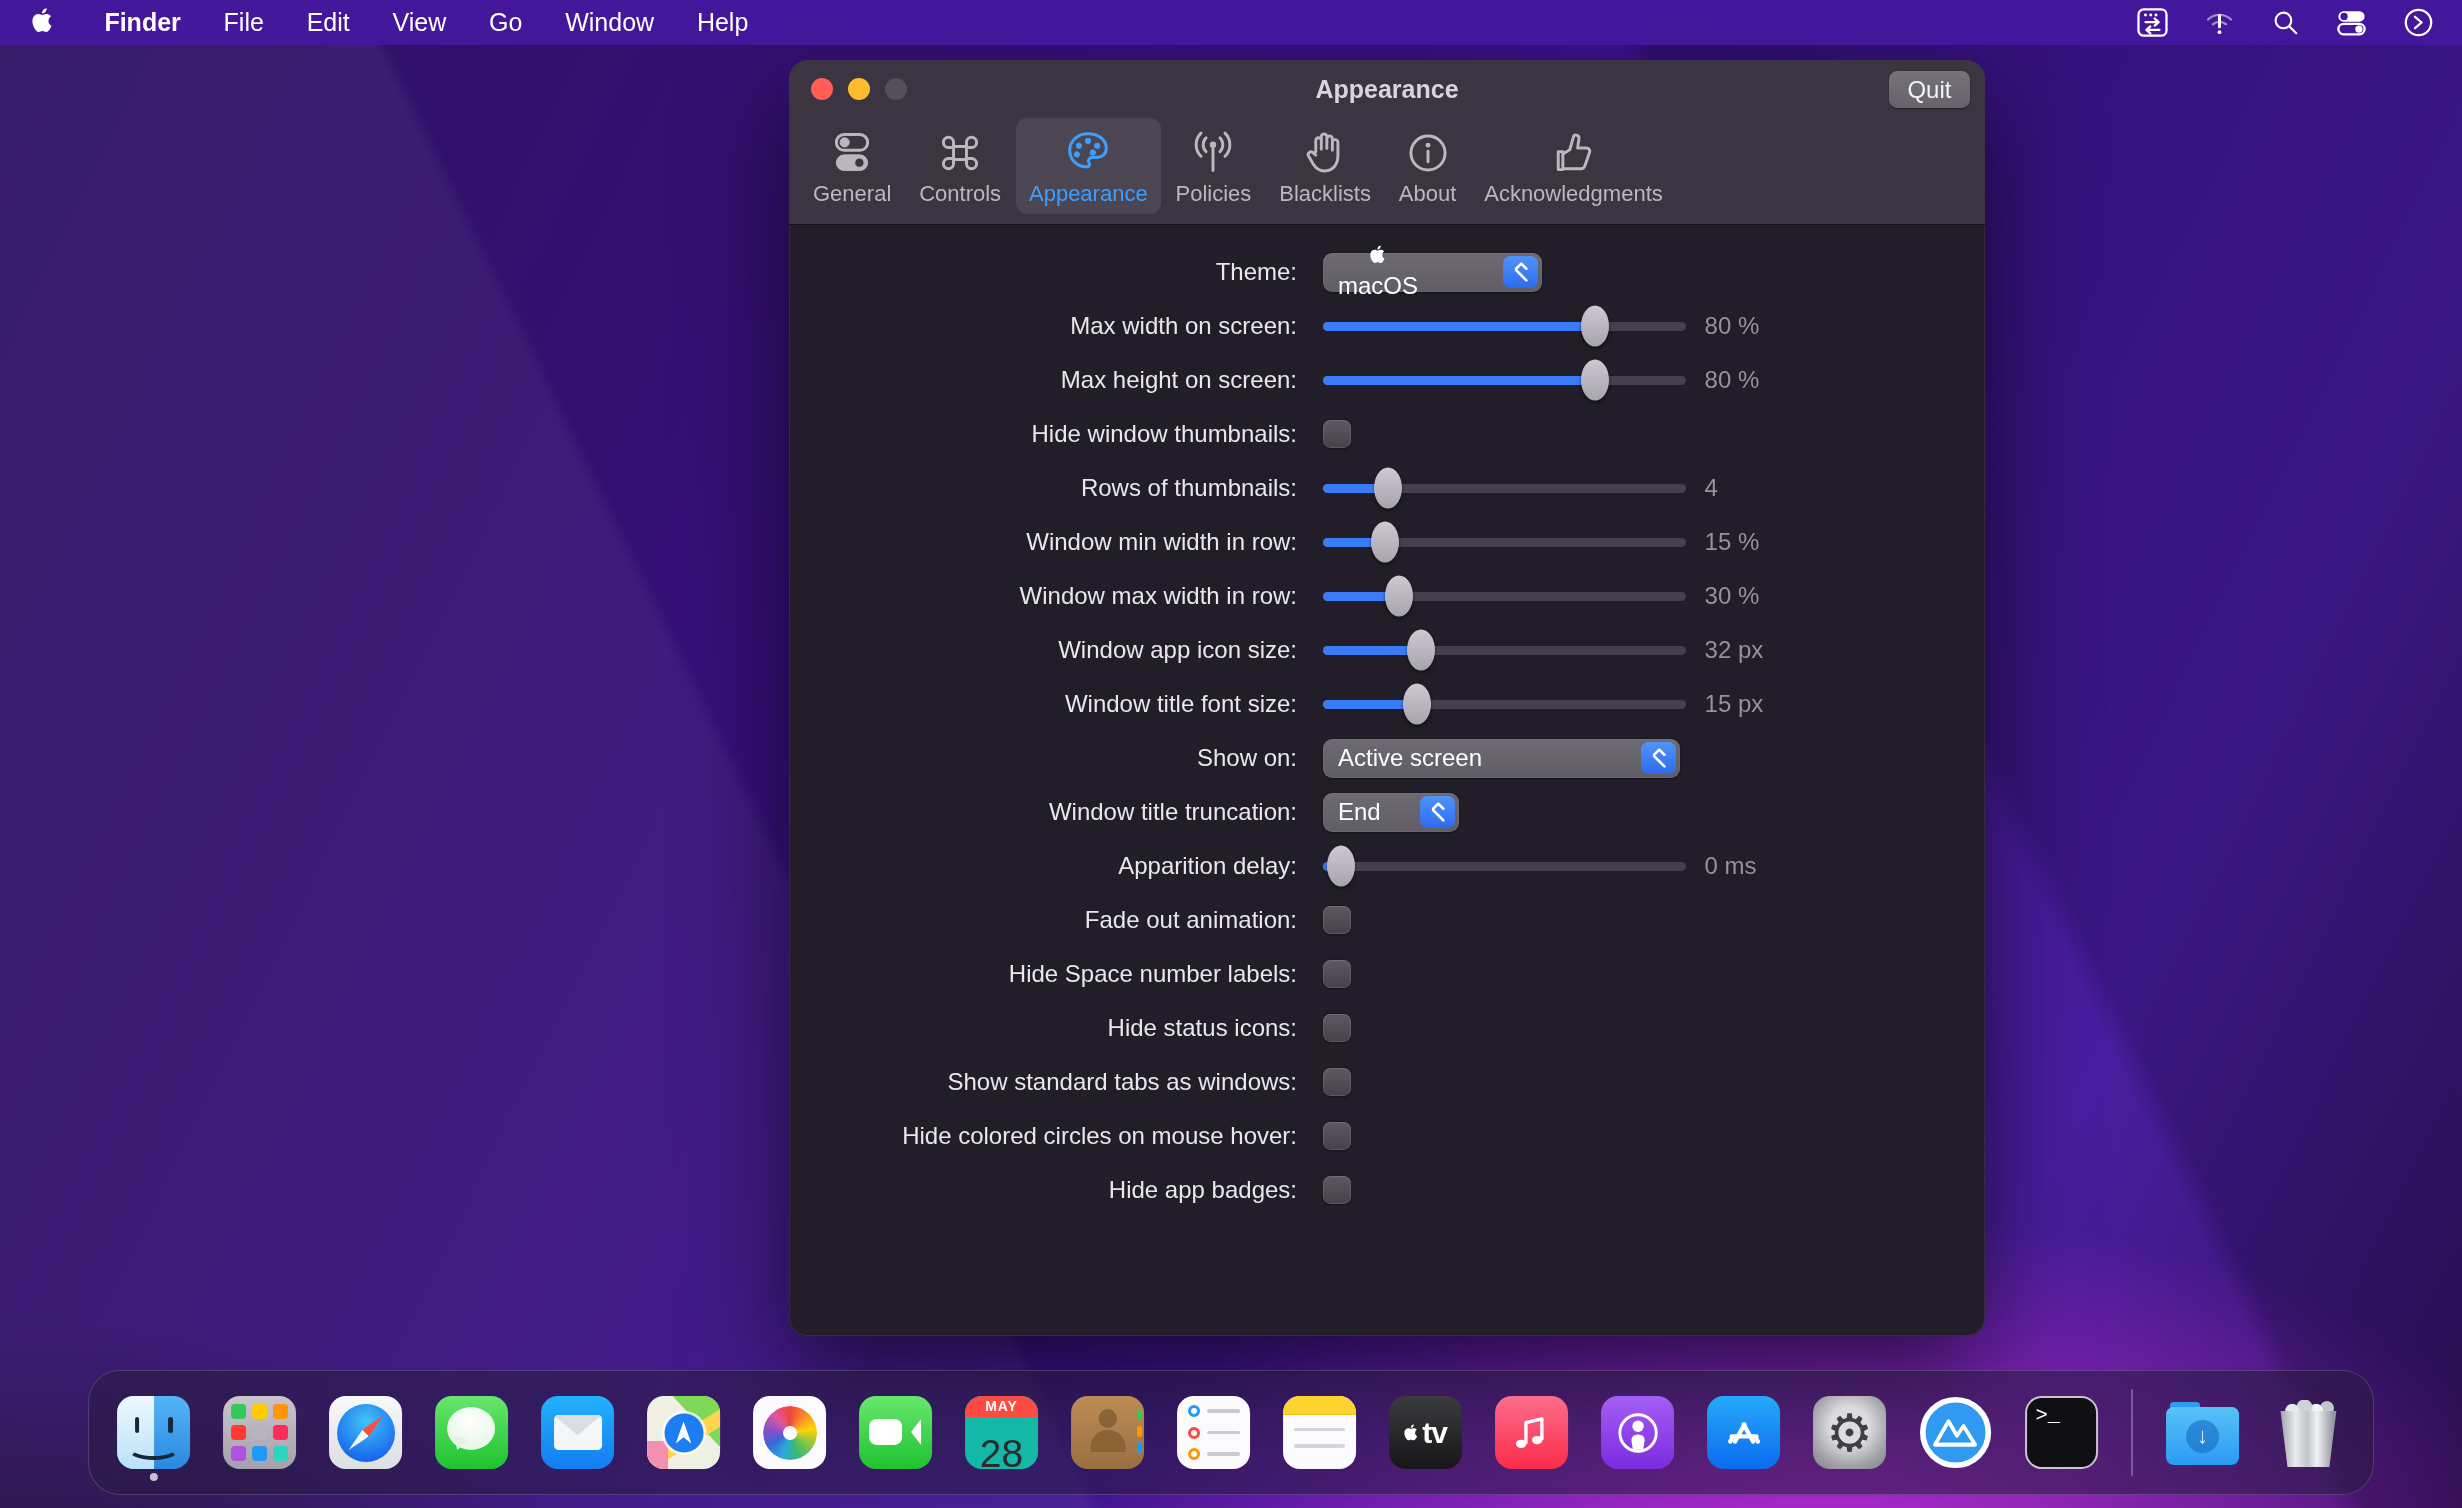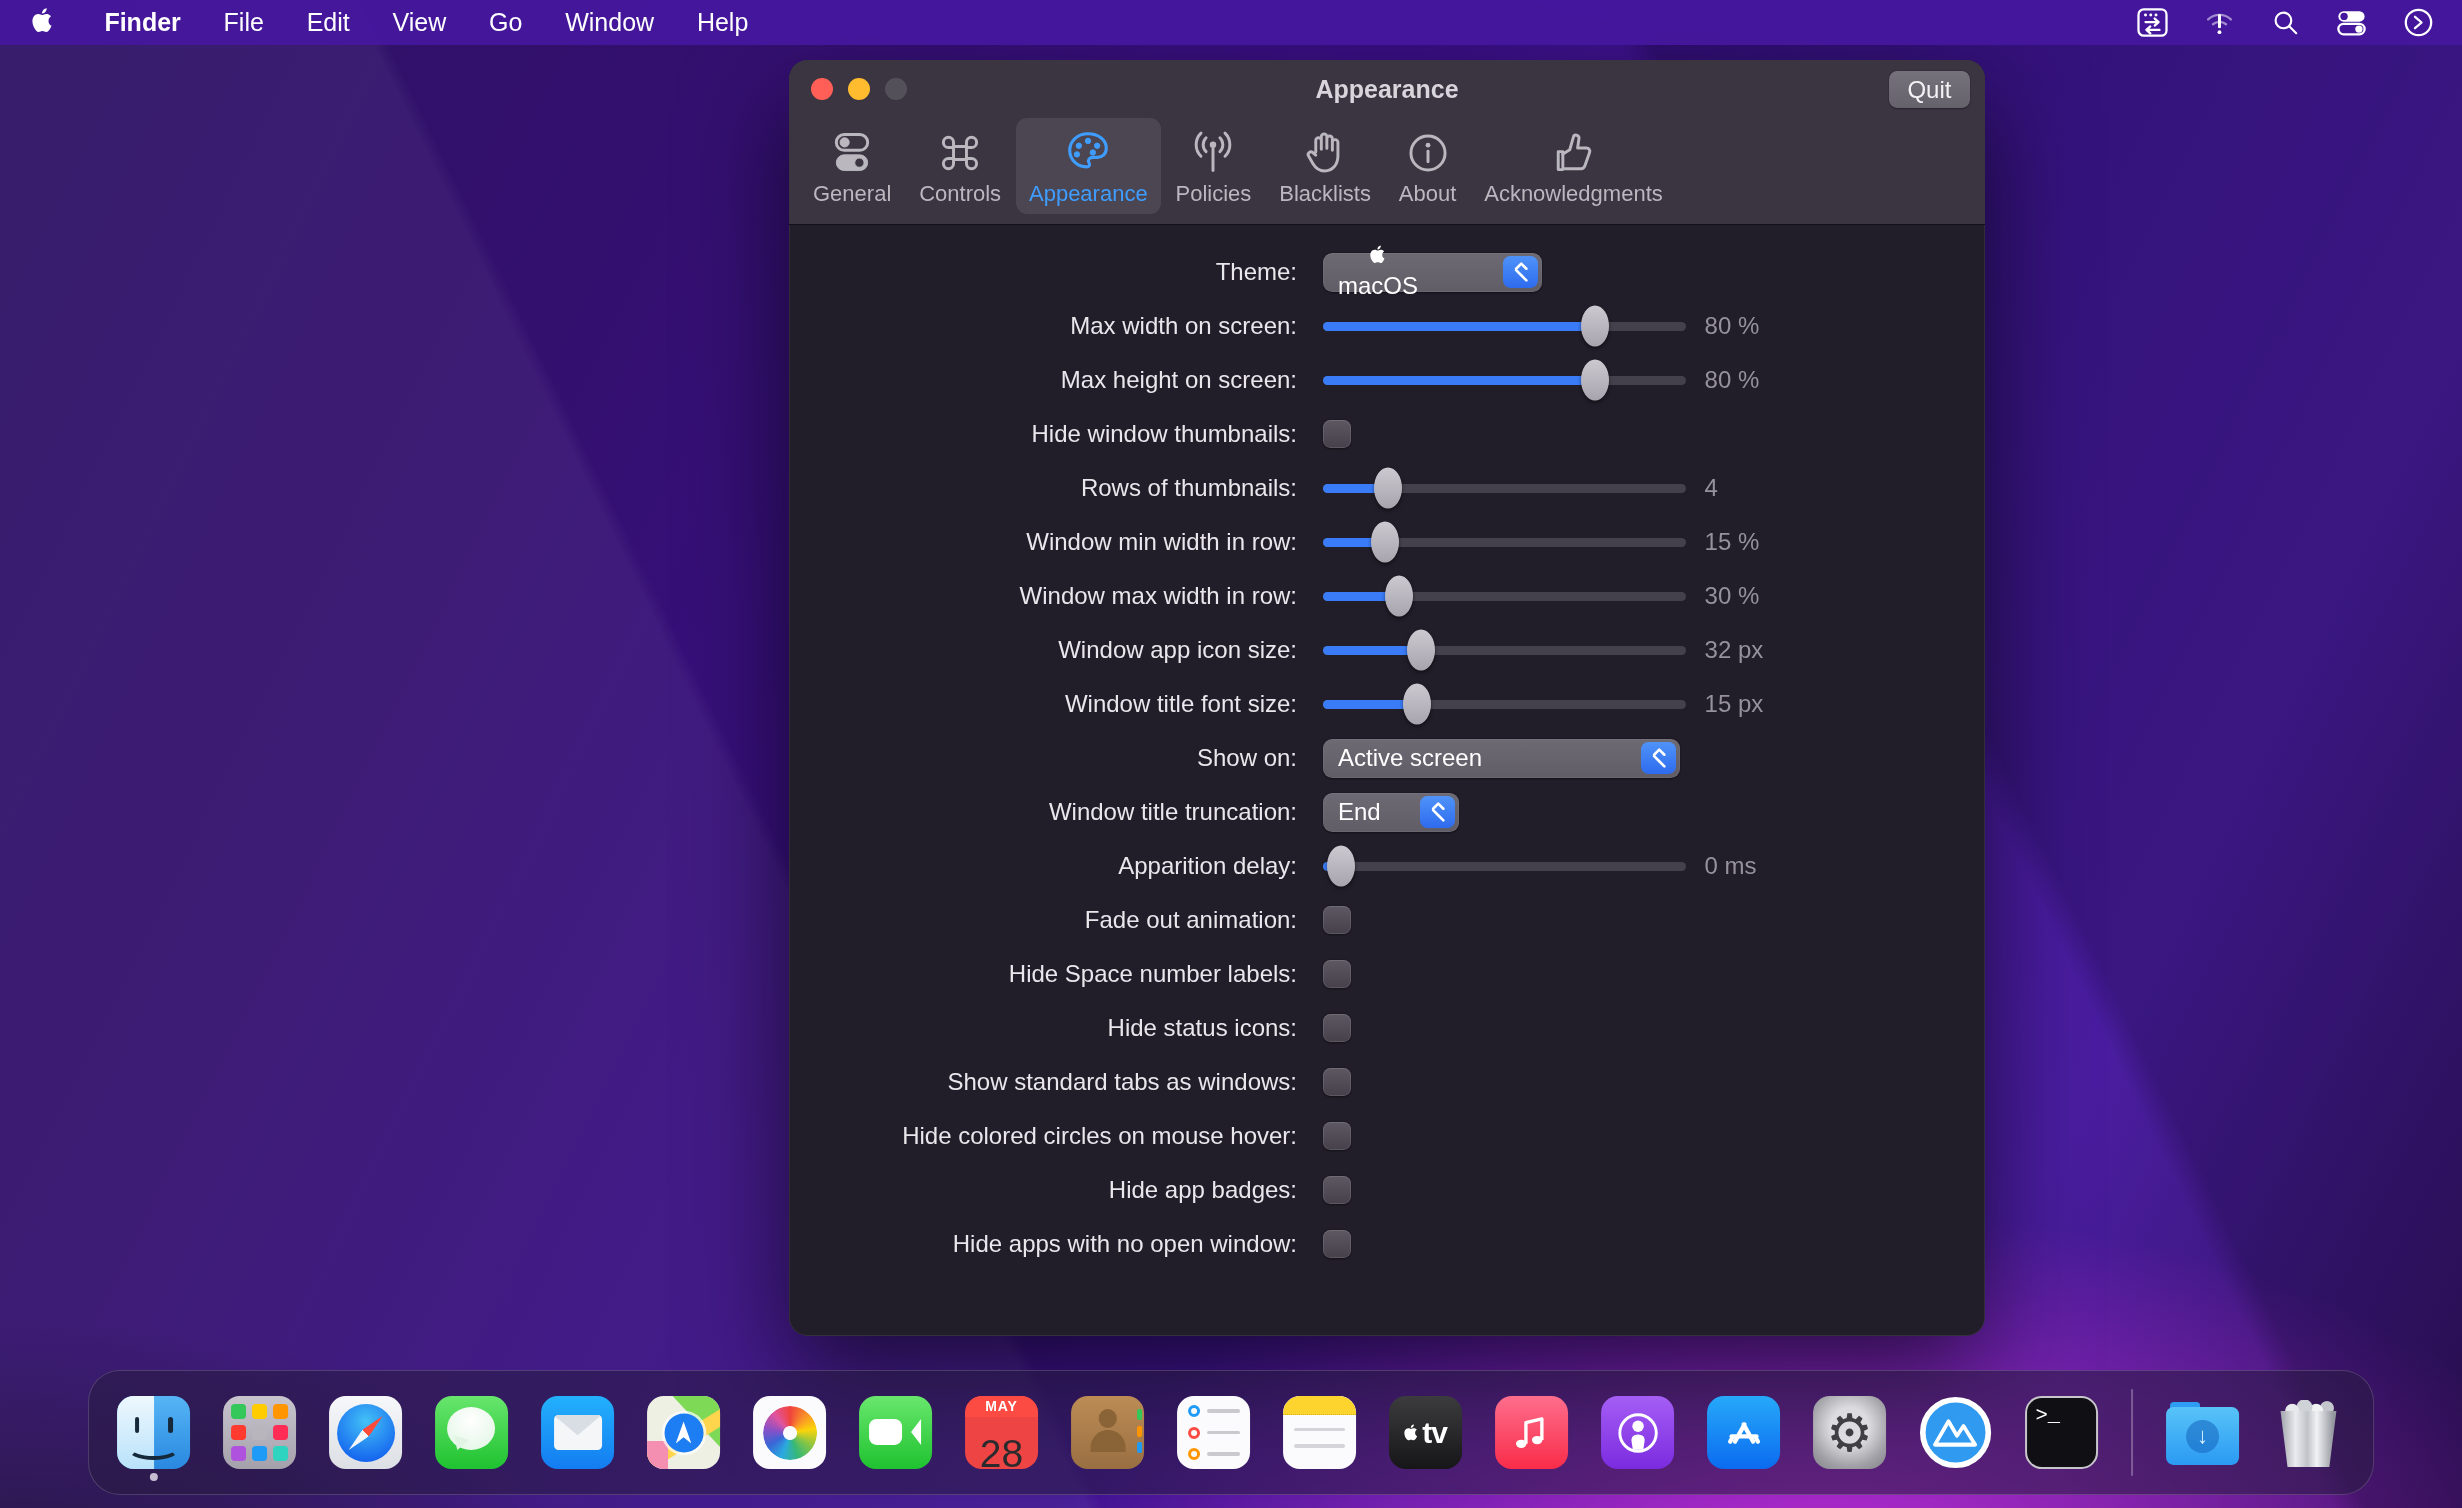--- a/index.html
+++ b/index.html
@@ -135,21 +135,21 @@
     clip-path:polygon(50% 0,88% 100%,50% 72%,12% 100%); }
   .ic-photos { background:#fbfbfd; display:flex; align-items:center; justify-content:center; }
   .ph-flower { width:54px; height:54px; border-radius:50%;
     background:conic-gradient(#f0433d,#f98e2b,#fbd40b,#8bc543,#37b876,#2aa9e0,#3a66d6,#8b50c6,#e0559f,#f0433d);
     -webkit-mask:radial-gradient(circle, transparent 0 6.5px, #000 7.4px); 
             mask:radial-gradient(circle, transparent 0 6.5px, #000 7.4px); }
   .ic-facetime { background:linear-gradient(180deg,#69e76d,#1fc230); }
   .ft-cam { position:absolute; left:10.2px; top:23px; width:33px; height:26px; border-radius:7.4px; background:#fff; }
   .ft-lens { position:absolute; right:11px; top:23px; width:0; height:0;
     border:13px solid transparent; border-right:10.2px solid #fff; border-left:0; }
-  .ic-calendar { background:#ef4444; }
+  .ic-calendar { background:#14b8a6; }
   .cal-band { height:20.5px; background:#fb4b43; border-radius:16.7px 16.7px 0 0;
     color:#fff; font-size:14px; font-weight:700; letter-spacing:0.9px;
     display:flex; align-items:center; justify-content:center; }
   .cal-day { height:52px; display:flex; align-items:center; justify-content:center;
     font-size:39px; font-weight:300; color:#2b2b2e;margin-top:11px; }
   .ic-contacts { background:linear-gradient(180deg,#bd8c55,#996f42); }
   .ct-head { position:absolute; left:50%; top:13px; transform:translateX(-50%);
     width:18.6px; height:18.6px; border-radius:50%; background:#8a6336; }
   .ct-body { position:absolute; left:50%; top:34px; transform:translateX(-50%);
     width:35px; height:22px; border-radius:17.7px 17.7px 0 0; background:#8a6336; }
@@ -530,26 +530,20 @@
         <div class="ctrl">
           <div class="checkbox"></div>
         </div>
       </div>
       <div class="row">
         <div class="row-label">Hide app badges:</div>
         <div class="ctrl">
           <div class="checkbox"></div>
         </div>
       </div>
-      <div class="row">
-        <div class="row-label">Hide apps with no open window:</div>
-        <div class="ctrl">
-          <div class="checkbox"></div>
-        </div>
-      </div>
     </div>
 </div>
 
 <div class="dock" id="dock">
     <div class="dock-item">
       <div class="dki ic-finder">
         <div class="f-half"></div>
         <div class="f-eye" style="left:24%"></div>
         <div class="f-eye" style="left:70%"></div>
         <div class="f-smile"></div>

